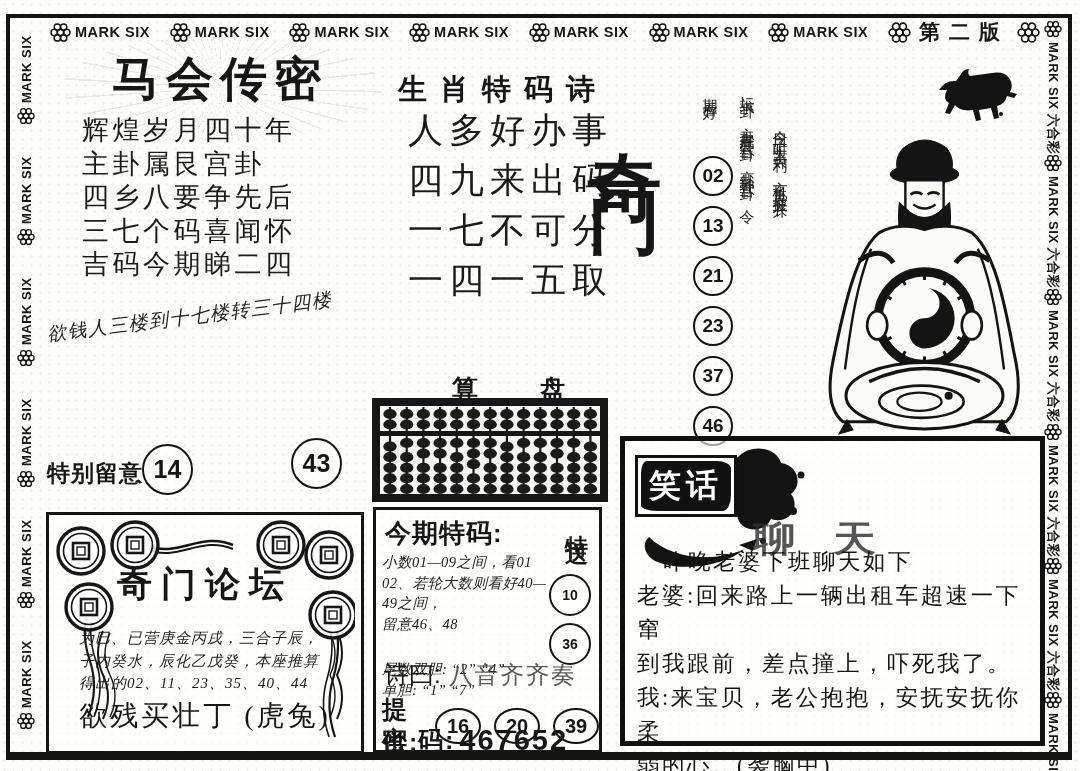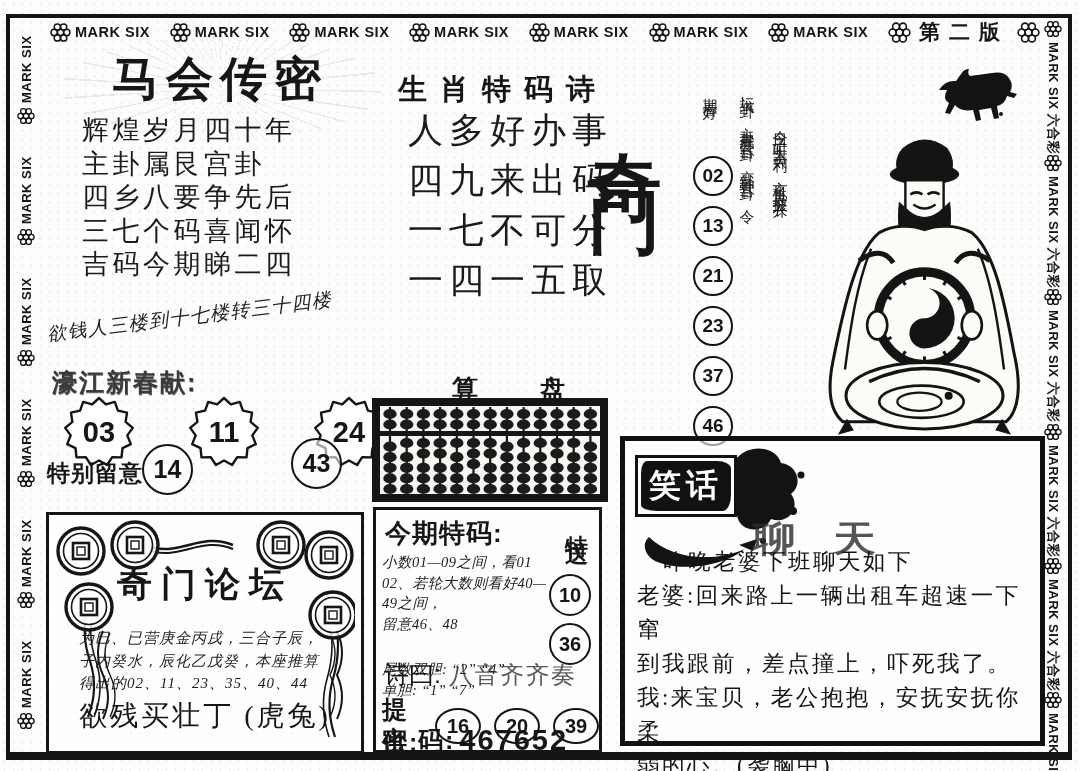--- a/index.html
+++ b/index.html
@@ -48,21 +48,21 @@
   .zodiac-title{left:398px;top:70px;font-size:29px;font-weight:700;letter-spacing:13px;}
   .zodiac-poem{left:408px;top:106px;font-family:"Liberation Serif",serif;font-size:35px;letter-spacing:6px;line-height:50px;color:#1a1a1a;}
   .qimen{left:590px;top:94px;writing-mode:vertical-rl;text-orientation:upright;font-size:74px;font-weight:700;letter-spacing:24px;line-height:70px;}
   .abacus-label{left:452px;top:372px;font-size:26px;font-weight:700;letter-spacing:62px;white-space:nowrap;}
   .abacus-wrap{left:372px;top:398px;}
   
   .tips-box{left:373px;top:507px;width:229px;height:246px;border:3px solid #151515;background:rgba(255,255,255,.55);box-sizing:border-box;}
   .tips-title{position:absolute;left:9px;top:6px;font-size:26px;font-weight:700;letter-spacing:1px;}
   .tesong{position:absolute;right:6px;top:6px;writing-mode:vertical-rl;text-orientation:upright;font-size:23px;font-weight:700;letter-spacing:7px;}
   .tesong-ns{position:absolute;right:8px;top:64px;display:flex;flex-direction:column;gap:7px;}
-  .tesong-ns .circle-num{width:38px;height:38px;font-size:20px;}
+  .tesong-ns .circle-num{width:38px;height:38px;font-size:14px;}
   .tips-lines{position:absolute;left:6px;top:42px;width:178px;font-family:"Liberation Serif",serif;font-style:italic;font-size:14.5px;line-height:20.5px;letter-spacing:0.5px;color:#1c1c1c;}
   .tips-lines div:nth-child(4){margin-top:25px;}
   .poem-row{position:absolute;left:8px;top:148px;display:flex;align-items:baseline;gap:8px;}
   .poem-label{font-size:25px;font-weight:400;}
   .poem-text{font-family:"Liberation Serif",serif;font-size:24px;letter-spacing:1.5px;color:#3c3c3c;opacity:.85;}
   .provide-row{position:absolute;left:6px;top:183px;display:flex;align-items:center;gap:9px;}
   .provide-label{font-size:25px;font-weight:700;letter-spacing:2px;}
   .ellipse-num{display:flex;align-items:center;justify-content:center;width:42px;height:32px;border:2.5px solid #141414;border-radius:50%;font-size:20px;font-weight:700;}
   .code-row{position:absolute;left:6px;top:214px;display:flex;align-items:center;gap:4px;}
   .code-label{font-size:25px;font-weight:700;letter-spacing:2px;}
@@ -352,41 +352,20 @@
   <div class="abs ray-bg"></div>
   <div class="abs masthead">马会传密</div>
   <div class="abs left-poem">
       <div>辉煌岁月四十年</div>
       <div>主卦属艮宫卦</div>
       <div>四乡八要争先后</div>
       <div>三七个码喜闻怀</div>
       <div>吉码今期睇二四</div>
     </div>
   <div class="abs riddle">欲钱人三楼到十七楼转三十四楼</div>
-  <div class="abs subtitle">濠江新春献:</div>
-  <div class="abs burst-row" id="burst-row">
-      <div class="burst">
-        <svg width="72" height="72">
-          <path d="M36.0,2.0L42.8,8.3L51.8,5.9L54.9,14.7L64.0,16.7L62.6,25.9L69.8,31.9L64.3,39.4L67.8,48.1L59.5,52.2L58.5,61.4L49.2,61.2L44.1,69.0L36.0,64.5L27.9,69.0L22.8,61.2L13.5,61.4L12.5,52.2L4.2,48.1L7.7,39.4L2.2,31.9L9.4,25.9L8.0,16.7L17.1,14.7L20.2,5.9L29.2,8.3Z" fill="rgba(255,255,255,.7)" stroke="#141414" stroke-width="2.4" stroke-linejoin="round"></path>
-        </svg>
-        <span>03</span>
-      </div>
-      <div class="burst">
-        <svg width="72" height="72">
-          <path d="M36.0,2.0L42.8,8.3L51.8,5.9L54.9,14.7L64.0,16.7L62.6,25.9L69.8,31.9L64.3,39.4L67.8,48.1L59.5,52.2L58.5,61.4L49.2,61.2L44.1,69.0L36.0,64.5L27.9,69.0L22.8,61.2L13.5,61.4L12.5,52.2L4.2,48.1L7.7,39.4L2.2,31.9L9.4,25.9L8.0,16.7L17.1,14.7L20.2,5.9L29.2,8.3Z" fill="rgba(255,255,255,.7)" stroke="#141414" stroke-width="2.4" stroke-linejoin="round"></path>
-        </svg>
-        <span>11</span>
-      </div>
-      <div class="burst">
-        <svg width="72" height="72">
-          <path d="M36.0,2.0L42.8,8.3L51.8,5.9L54.9,14.7L64.0,16.7L62.6,25.9L69.8,31.9L64.3,39.4L67.8,48.1L59.5,52.2L58.5,61.4L49.2,61.2L44.1,69.0L36.0,64.5L27.9,69.0L22.8,61.2L13.5,61.4L12.5,52.2L4.2,48.1L7.7,39.4L2.2,31.9L9.4,25.9L8.0,16.7L17.1,14.7L20.2,5.9L29.2,8.3Z" fill="rgba(255,255,255,.7)" stroke="#141414" stroke-width="2.4" stroke-linejoin="round"></path>
-        </svg>
-        <span>24</span>
-      </div>
-    </div>
   <div class="abs special-row">
     <div class="special-label">特别留意</div>
     <div class="special-ns">
         <div class="circle-num">14</div>
         <div class="circle-num">43</div>
       </div>
   </div>
 
   <div class="abs forum-box">
     <svg width="306" height="230" style="position:absolute;left:0;top:0;">

